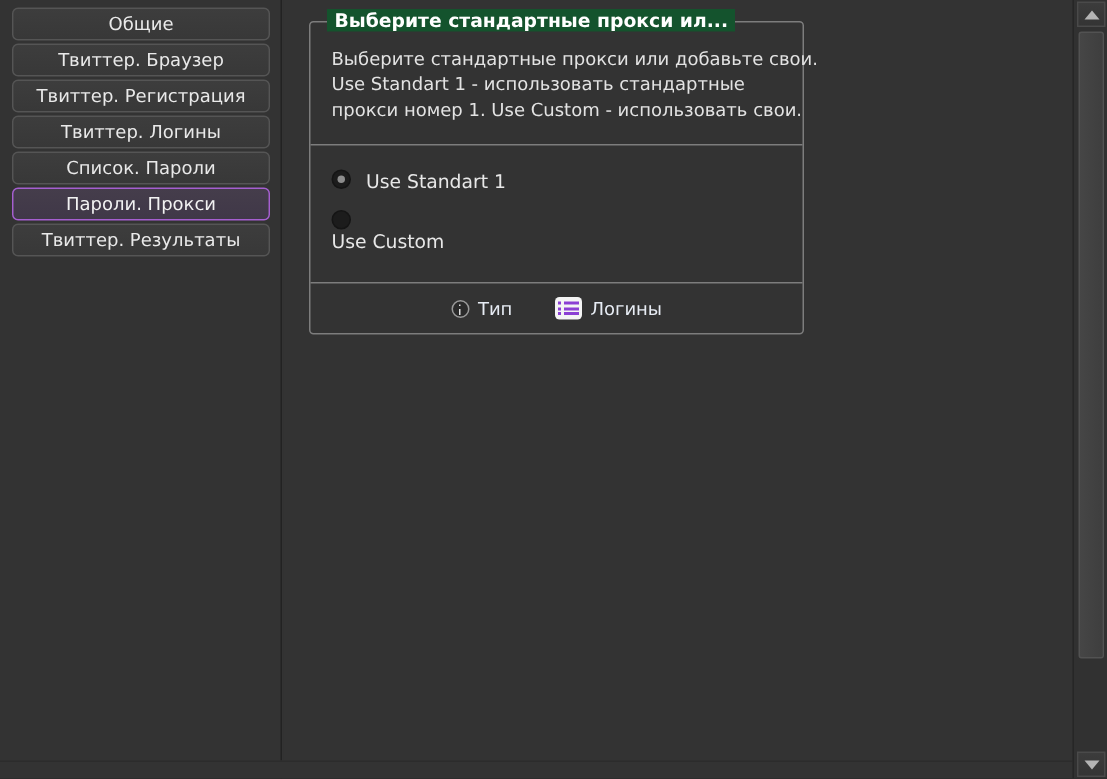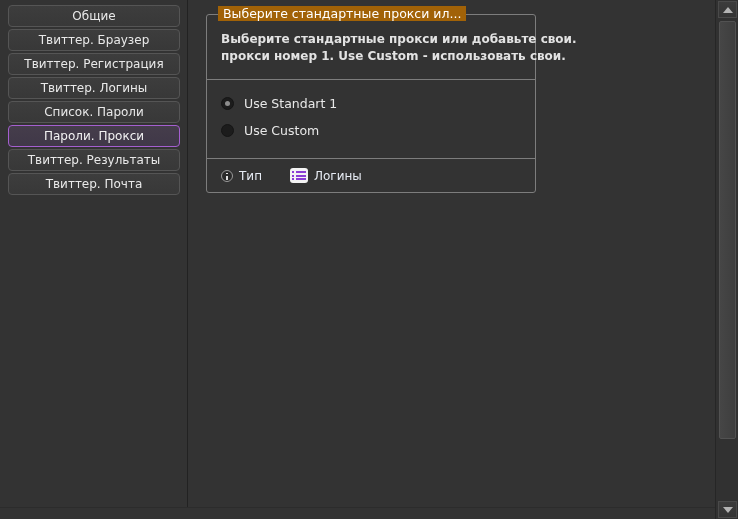--- a/index.html
+++ b/index.html
@@ -74,50 +74,49 @@
     border: 1px solid #7d7d7d;
     border-radius: 3px;
     box-sizing: border-box;
     background: #333333;
   }
   .group-legend {
     position: absolute;
     top: -9px;
     left: 11px;
     padding: 0 5px;
-    background: #a16207;
+    background: #14532d;
     color: #ffffff;
     font-size: 12.5px;
-    font-weight: normal;
+    font-weight: bold;
     white-space: nowrap;
   }
 
   .desc-section {
     padding: 16px 14px 14px 14px;
     border-bottom: 1px solid #7d7d7d;
-    font-weight: bold;
   }
   .desc-line {
     color: #e3e3e3;
     font-size: 12px;
     line-height: 17px;
     white-space: nowrap;
   }
 
   .radio-section {
     padding: 16px 14px 20px 14px;
     border-bottom: 1px solid #7d7d7d;
   }
   .radio-row {
     display: flex;
-    align-items: center;
+    align-items: flex-start;
     margin-bottom: 12px;
     cursor: pointer;
   }
-  .radio-row:last-child { margin-bottom: 0; }
+  .radio-row:last-child { margin-bottom: 0; flex-direction: column; }
   .radio-mark {
     width: 13px;
     height: 13px;
     border-radius: 50%;
     background: #1c1c1c;
     border: 1px solid #151515;
     box-sizing: border-box;
     margin-right: 10px;
     flex: 0 0 auto;
     display: flex;
@@ -133,20 +132,21 @@
   }
   .radio-label {
     color: #e8e8e8;
     font-size: 12.5px;
     white-space: nowrap;
   }
 
   .toolbar-section {
     display: flex;
     align-items: center;
+    justify-content: center;
     height: 33px;
   }
   .tool-item {
     display: flex;
     align-items: center;
     cursor: pointer;
     margin: 0 14px;
   }
   .tool-label {
     color: #e7ecf4;
@@ -274,30 +274,30 @@
 <div id="app">
 
   <div id="sidebar">
     <div class="nav-btn">Общие</div>
     <div class="nav-btn">Твиттер. Браузер</div>
     <div class="nav-btn">Твиттер. Регистрация</div>
     <div class="nav-btn">Твиттер. Логины</div>
     <div class="nav-btn">Список. Пароли</div>
     <div class="nav-btn selected">Пароли. Прокси</div>
     <div class="nav-btn">Твиттер. Результаты</div>
-    <div class="nav-btn">Твиттер. Почта</div>
   </div>
 
   <div id="content">
 
     <div class="group-box">
       <div class="group-legend">Выберите стандартные прокси ил...</div>
 
       <div class="desc-section">
         <div class="desc-line">Выберите стандартные прокси или добавьте свои.</div>
+        <div class="desc-line">Use Standart 1 - использовать стандартные</div>
         <div class="desc-line">прокси номер 1. Use Custom - использовать свои.</div>
       </div>
 
       <div class="radio-section">
         <div class="radio-row">
           <span class="radio-mark checked"></span>
           <span class="radio-label">Use Standart 1</span>
         </div>
         <div class="radio-row">
           <span class="radio-mark"></span>

